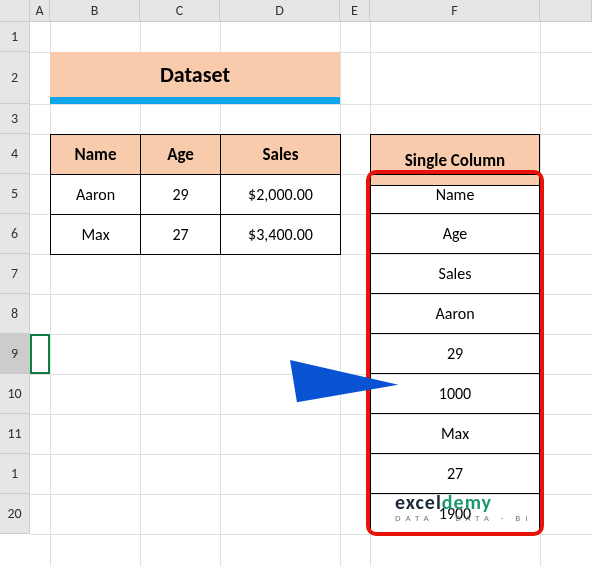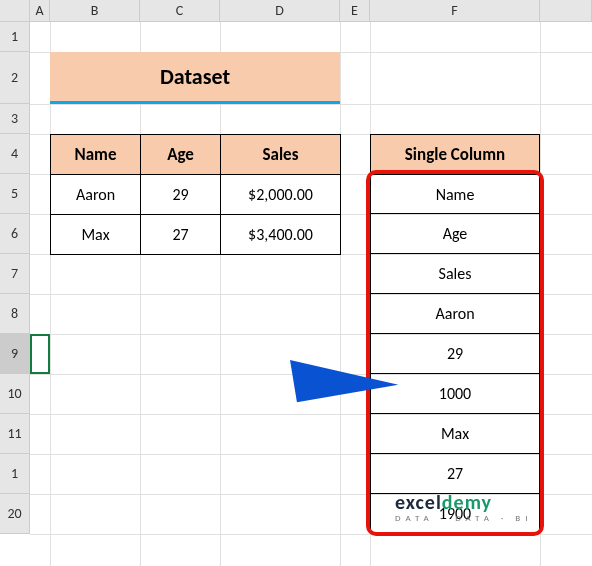--- a/index.html
+++ b/index.html
@@ -60,42 +60,42 @@
     .active-cell {
       position:absolute;
       top:334px; left:30px; width:20px; height:40px;
       border:2px solid #107c41;
       pointer-events:none;
     }
     .title-banner {
       position:absolute;
       top:52px; left:50px; width:290px; height:52px;
       background:#f8cbad;
-      border-bottom:3px solid #0ea5e9;
+      border-bottom:7px solid #0ea5e9;
       display:flex; align-items:center; justify-content:center;
       font-size:22px; font-weight:bold;
     }
     .table1 {
       position:absolute;
       top:134px; left:50px;
       border-collapse:collapse;
     }
     .table1 th {
       background:#f8cbad; font-weight:bold; font-size:17px;
       border:1px solid #000; height:40px; text-align:center;
     }
     .table1 td {
       border:1px solid #000; height:40px; text-align:center; font-size:16px;
     }
     .table1 .c-name { width:90px; }
     .table1 .c-age { width:80px; }
     .table1 .c-sales { width:120px; }
     .single-header {
       position:absolute;
-      top:134px; left:370px; width:170px; height:40px;
+      top:134px; left:370px; width:170px; height:52px;
       background:#f8cbad; border:1px solid #000;
       font-weight:bold; font-size:17px;
       display:flex; align-items:center; justify-content:center;
     }
     .single-list {
       position:absolute;
       top:174px; left:370px; width:170px;
     }
     .single-list .item {
       height:40px; border:1px solid #000; border-top:none;

